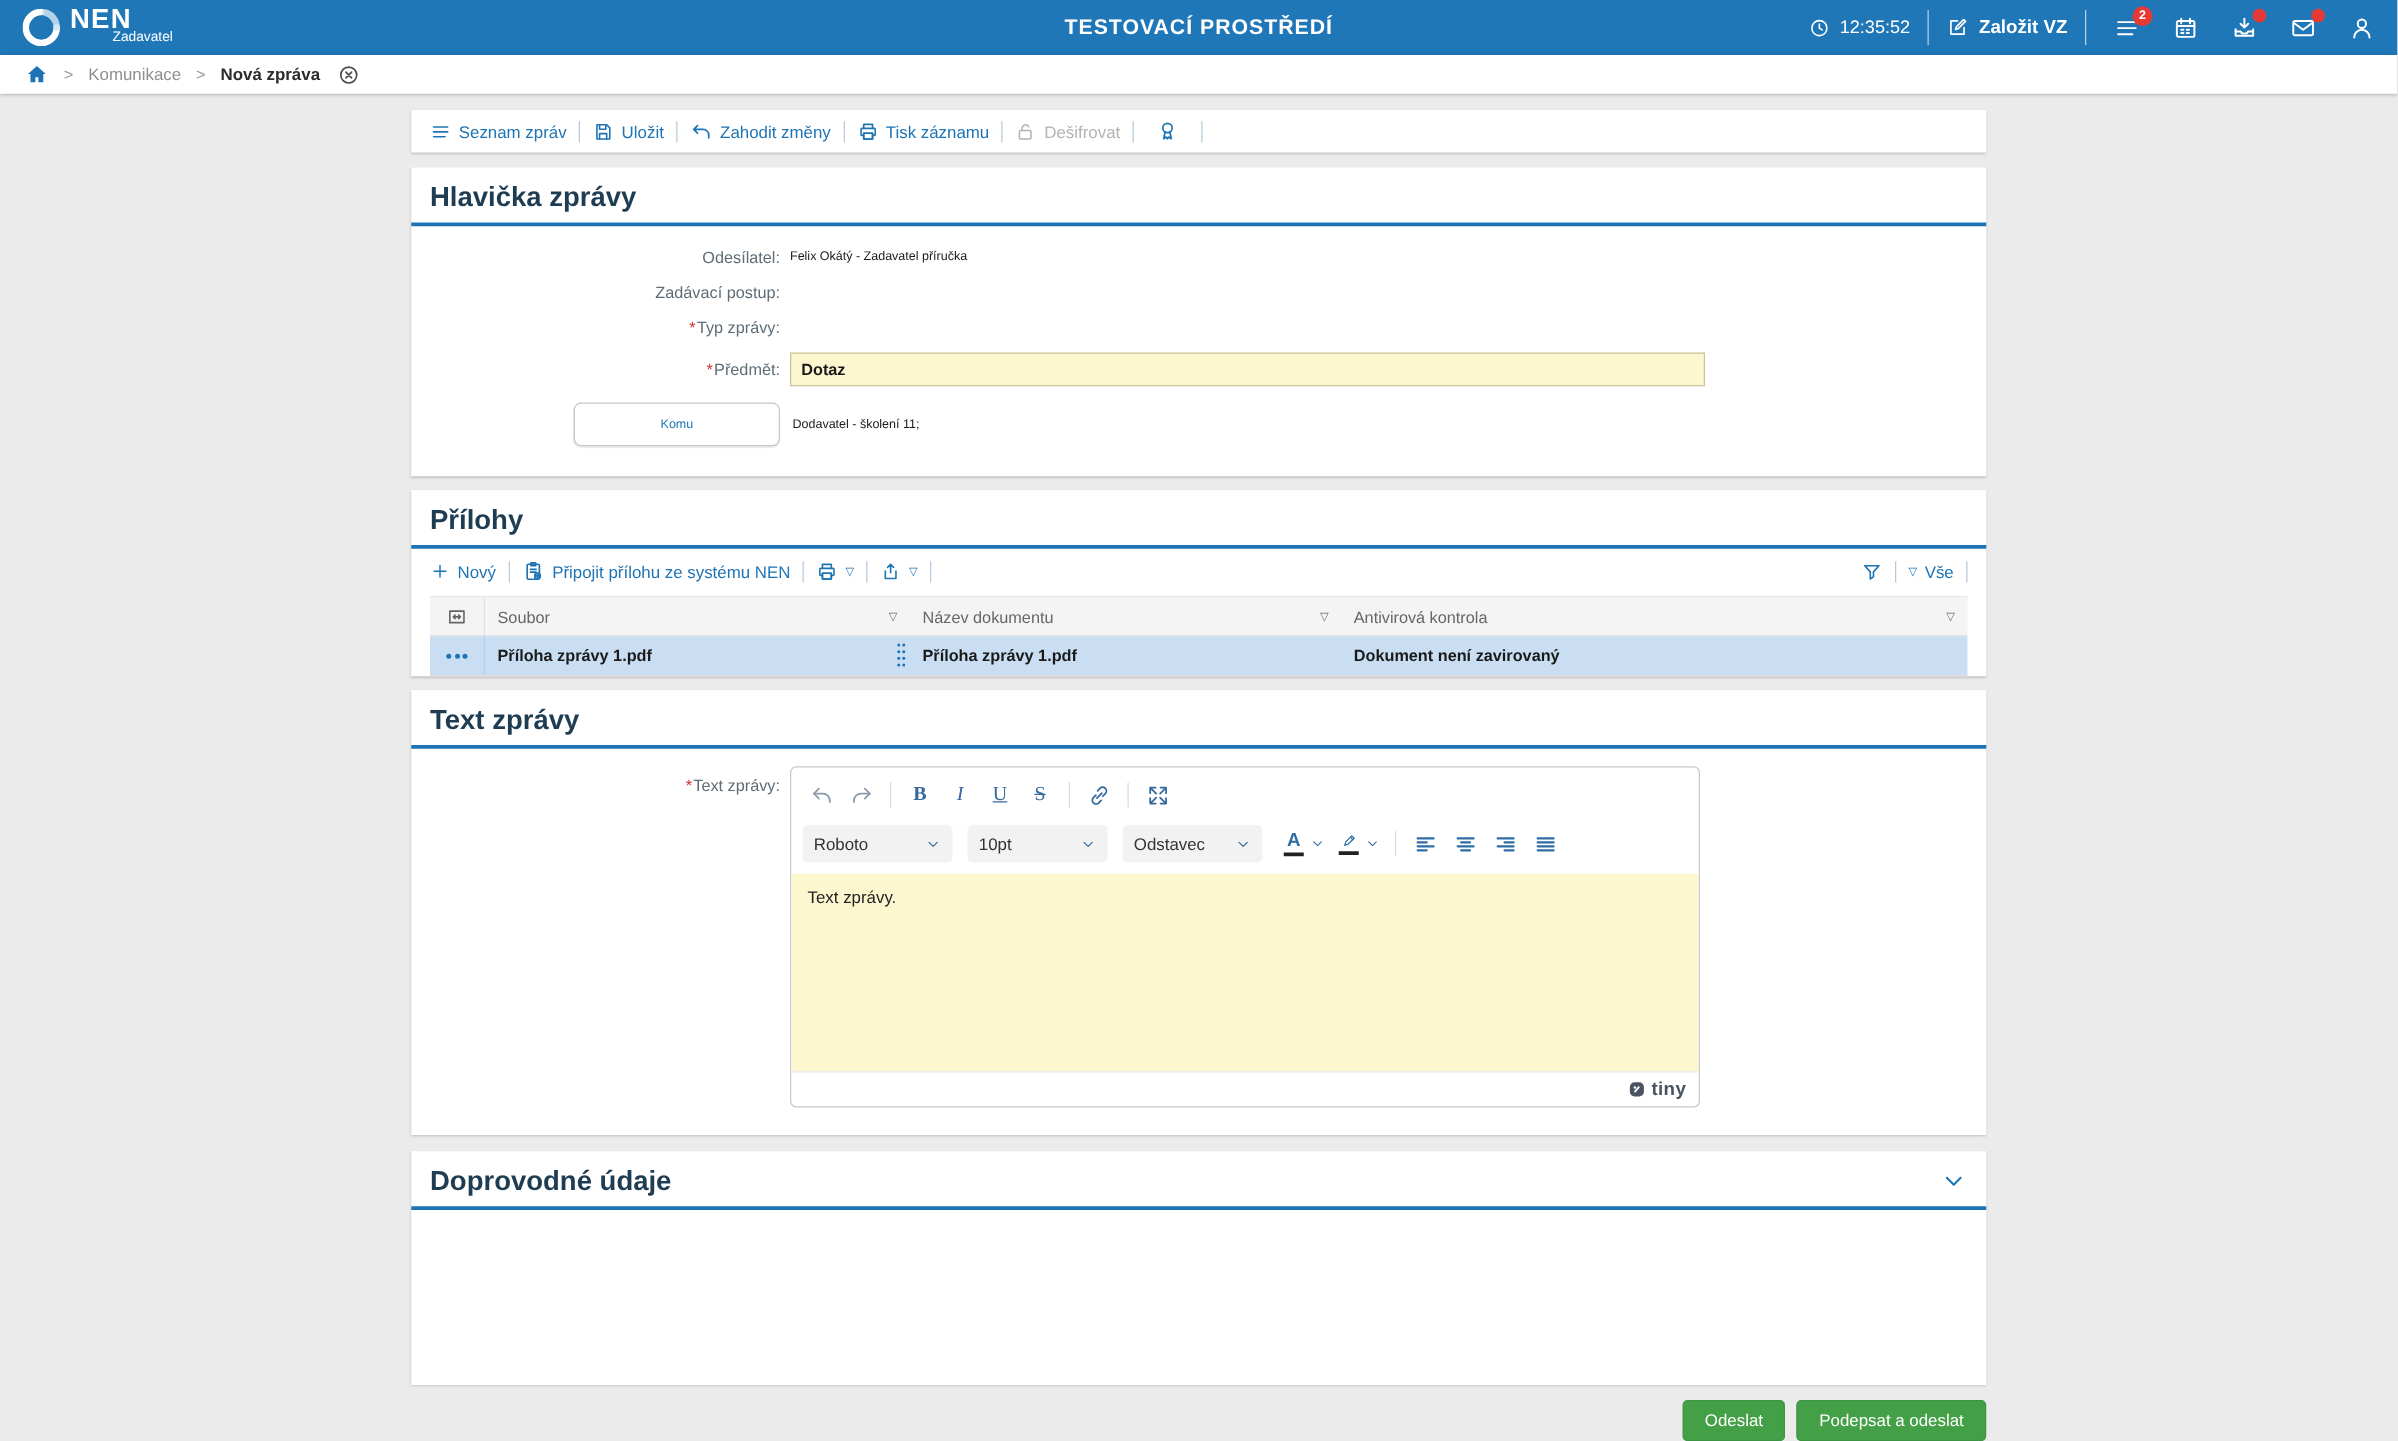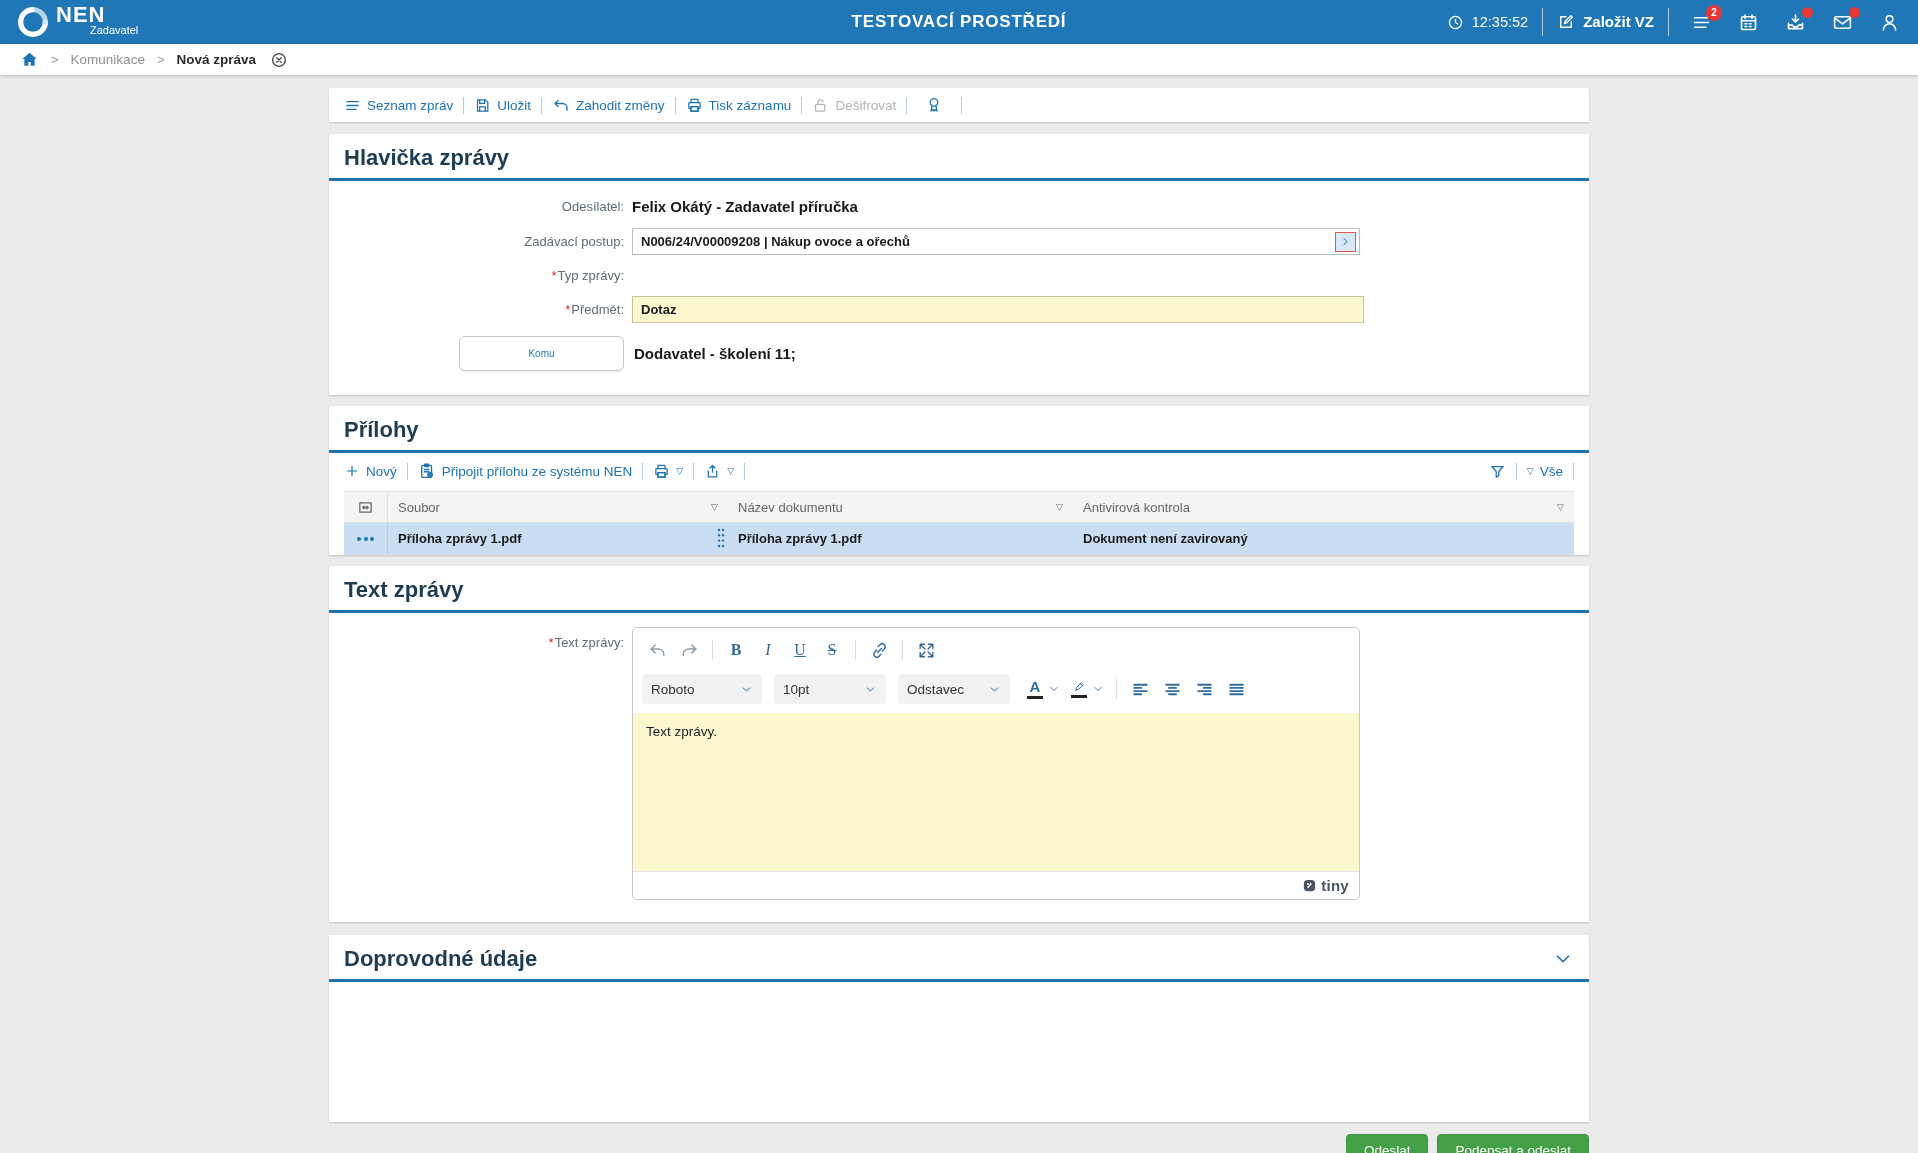--- a/index.html
+++ b/index.html
@@ -46,21 +46,21 @@
   .tb-item{display:flex;align-items:center;gap:6px;color:#1d74b4;font-size:13.5px;cursor:pointer;white-space:nowrap}
   .tb-item.disabled{color:#b3b3b3;cursor:default}
   .tb-sep{width:1px;height:17px;background:#b6cadb}
 
   
   .form-area{padding:14px 15px 20px}
   .frow{display:flex;align-items:center;margin-bottom:13px}
   .frow:last-child{margin-bottom:0}
   .flabel{width:280px;margin-right:8px;text-align:right;color:#5f6c75;font-size:13px;white-space:nowrap}
   .req{color:#d32f2f;margin-right:1px}
-  .fvalue{font-weight:bold;color:#1a1a1a;font-size:15px}
+  .fvalue{font-weight:normal;color:#1a1a1a;font-size:10px}
   .fld{height:27px;border:1px solid #bdbdbd;display:flex;align-items:center;padding:0 8px;
        font-weight:bold;color:#1a1a1a;background:#fff;position:relative;font-size:13px}
   .fld.yellow{background:#fcf7cf;border-color:#c9c49f}
   .lookup-btn{position:absolute;right:3px;top:2.5px;width:21px;height:20px;background:#d9e8f8;border:1.5px solid #e2574c;
               color:#1d74b4;display:flex;align-items:center;justify-content:center;cursor:pointer}
   .combo-btn{position:absolute;right:0;top:0;width:23px;height:25px;background:#cfe4f6;color:#1d74b4;
              display:flex;align-items:center;justify-content:center;cursor:pointer}
   .komu-btn{width:165px;height:35px;border:1px solid #c7c7c7;border-radius:6px;background:#fff;color:#1d74b4;
             font-size:10px;display:flex;align-items:center;justify-content:center;cursor:pointer;
             box-shadow:0 1px 1px rgba(0,0,0,.08);margin-left:115px;margin-right:10px}
@@ -382,28 +382,20 @@
     <div class="sect-head">
       <span class="sect-title">Hlavička zprávy</span>
     </div>
     <div class="form-area">
       <div class="frow" style="margin-top:3px">
         <span class="flabel">Odesílatel:</span>
         <span class="fvalue">Felix Okátý - Zadavatel příručka</span>
       </div>
       <div class="frow">
         <span class="flabel">Zadávací postup:</span>
-        <div class="fld" style="width:728px">
-          <span>N006/24/V00009208 | Nákup ovoce a ořechů</span>
-          <span class="lookup-btn">
-            <svg class="ic" width="13" height="13">
-                <use href="#i-chevr"></use>
-              </svg>
-          </span>
-        </div>
       </div>
       <div class="frow">
         <span class="flabel"><span class="req">*</span><span>Typ zprávy:</span></span>
       </div>
       <div class="frow">
         <span class="flabel"><span class="req">*</span><span>Předmět:</span></span>
         <div class="fld yellow" style="width:732px">
           <span>Dotaz</span>
         </div>
       </div>

